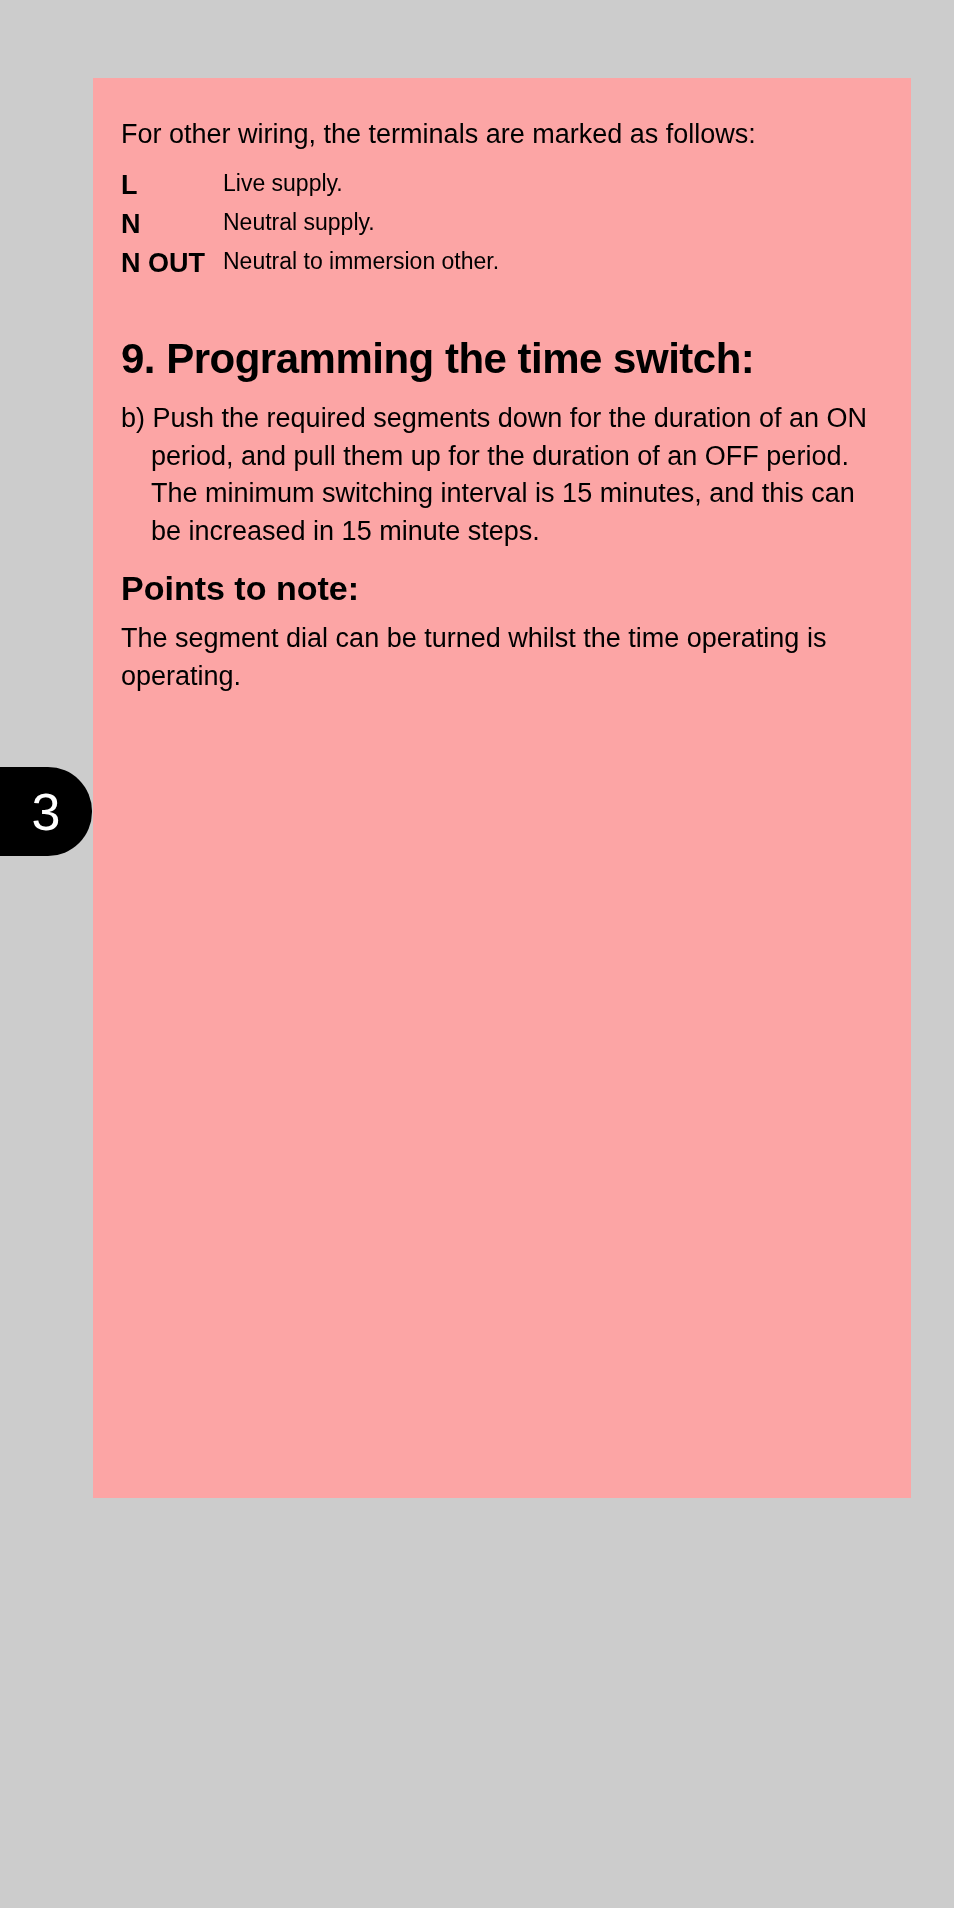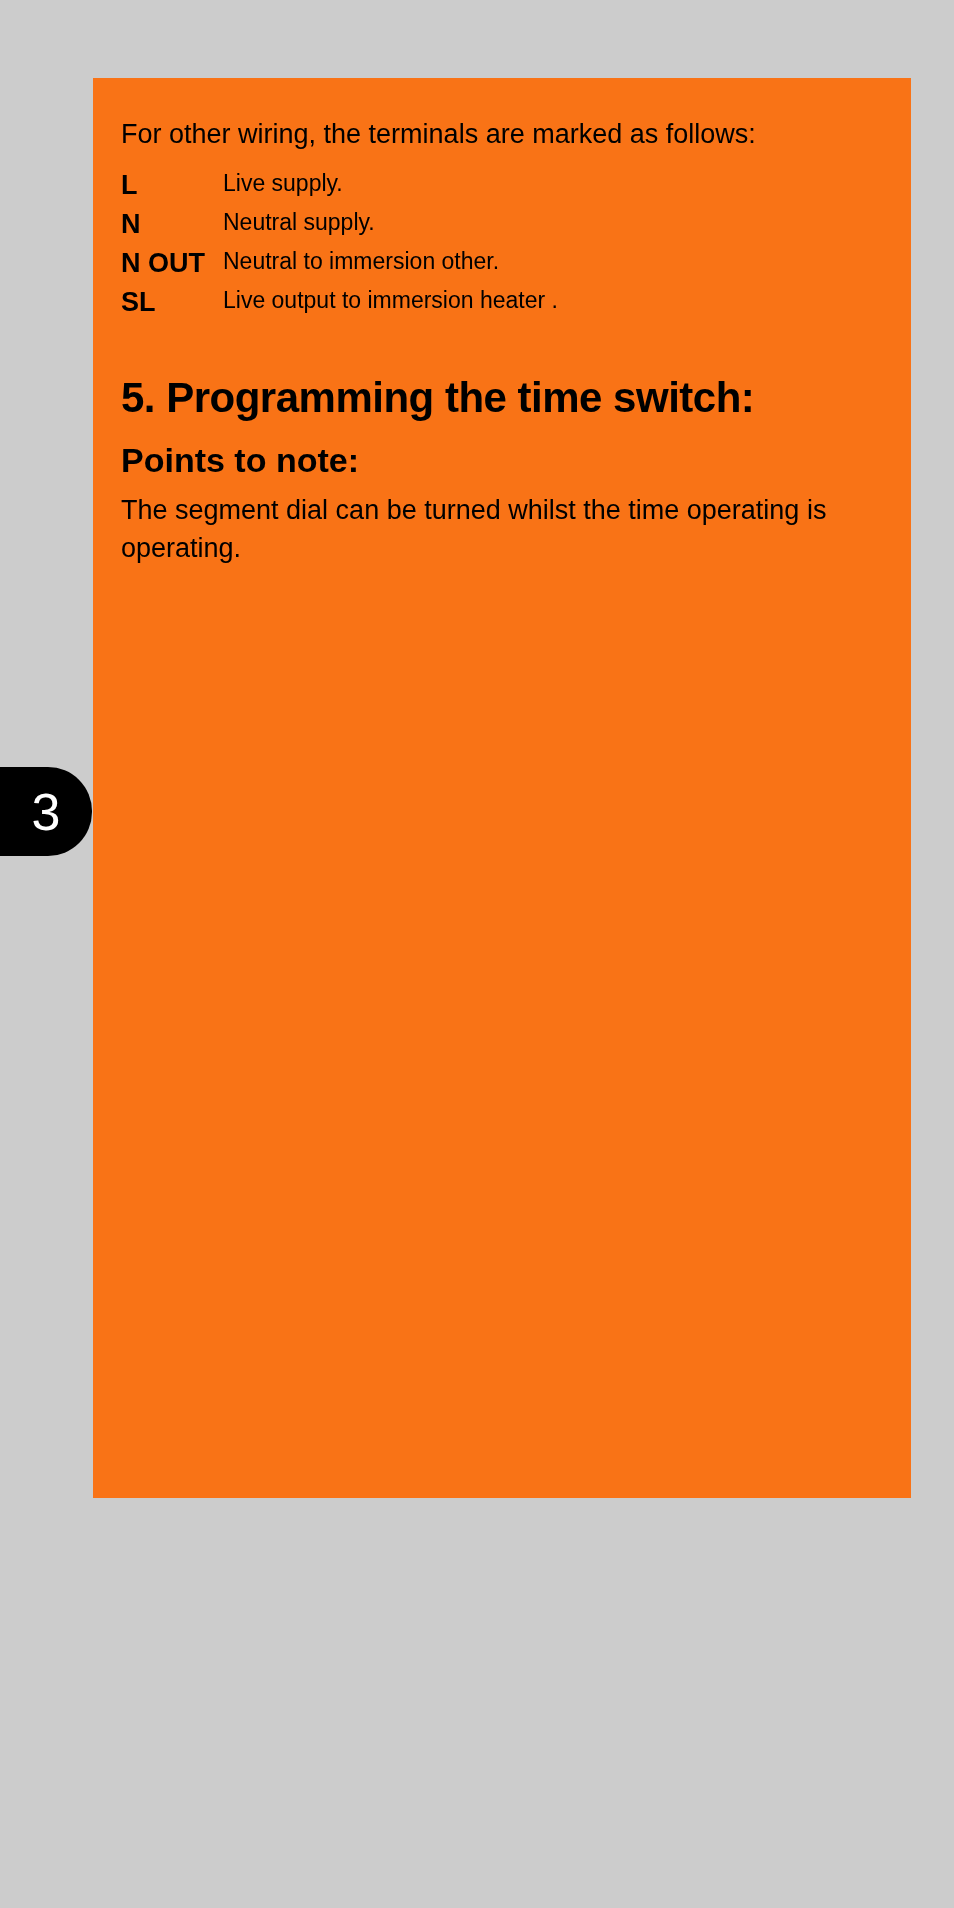--- a/index.html
+++ b/index.html
@@ -8,21 +8,21 @@
       box-sizing: border-box;
     }
     body {
       background: #cccccc;
       width: 954px;
       height: 1908px;
       font-family: Arial, Helvetica, sans-serif;
       position: relative;
     }
     .page {
-      background: #f97316;
+      background: #fca5a5;
       position: absolute;
       left: 93px;
       top: 78px;
       width: 818px;
       height: 1420px;
       padding: 38px 28px 40px 28px;
     }
     .intro {
       font-size: 27px;
       color: #000;
@@ -112,28 +112,25 @@
       <div class="terminal-desc">Live supply.</div>
     </div>
     <div class="terminal-row">
       <div class="terminal-label">N</div>
       <div class="terminal-desc">Neutral supply.</div>
     </div>
     <div class="terminal-row">
       <div class="terminal-label">N OUT</div>
       <div class="terminal-desc">Neutral to immersion other.</div>
     </div>
-    <div class="terminal-row">
-      <div class="terminal-label">SL</div>
-      <div class="terminal-desc">Live output to immersion heater .</div>
-    </div>
   </div>
 
-  <h2 class="heading">5. Programming the time switch:</h2>
+  <h2 class="heading">9. Programming the time switch:</h2>
 
+  <p class="list-item">b) Push the required segments down for the duration of an ON period, and pull them up for the duration of an OFF period. The minimum switching interval is 15 minutes, and this can be increased in 15 minute steps.</p>
 
   <p class="points-heading">Points to note:</p>
 
   <p class="note-para">The segment dial can be turned whilst the time operating is operating.</p>
 </div>
 
 <div class="page-number-tab">
   <span>3</span>
 </div>
 

